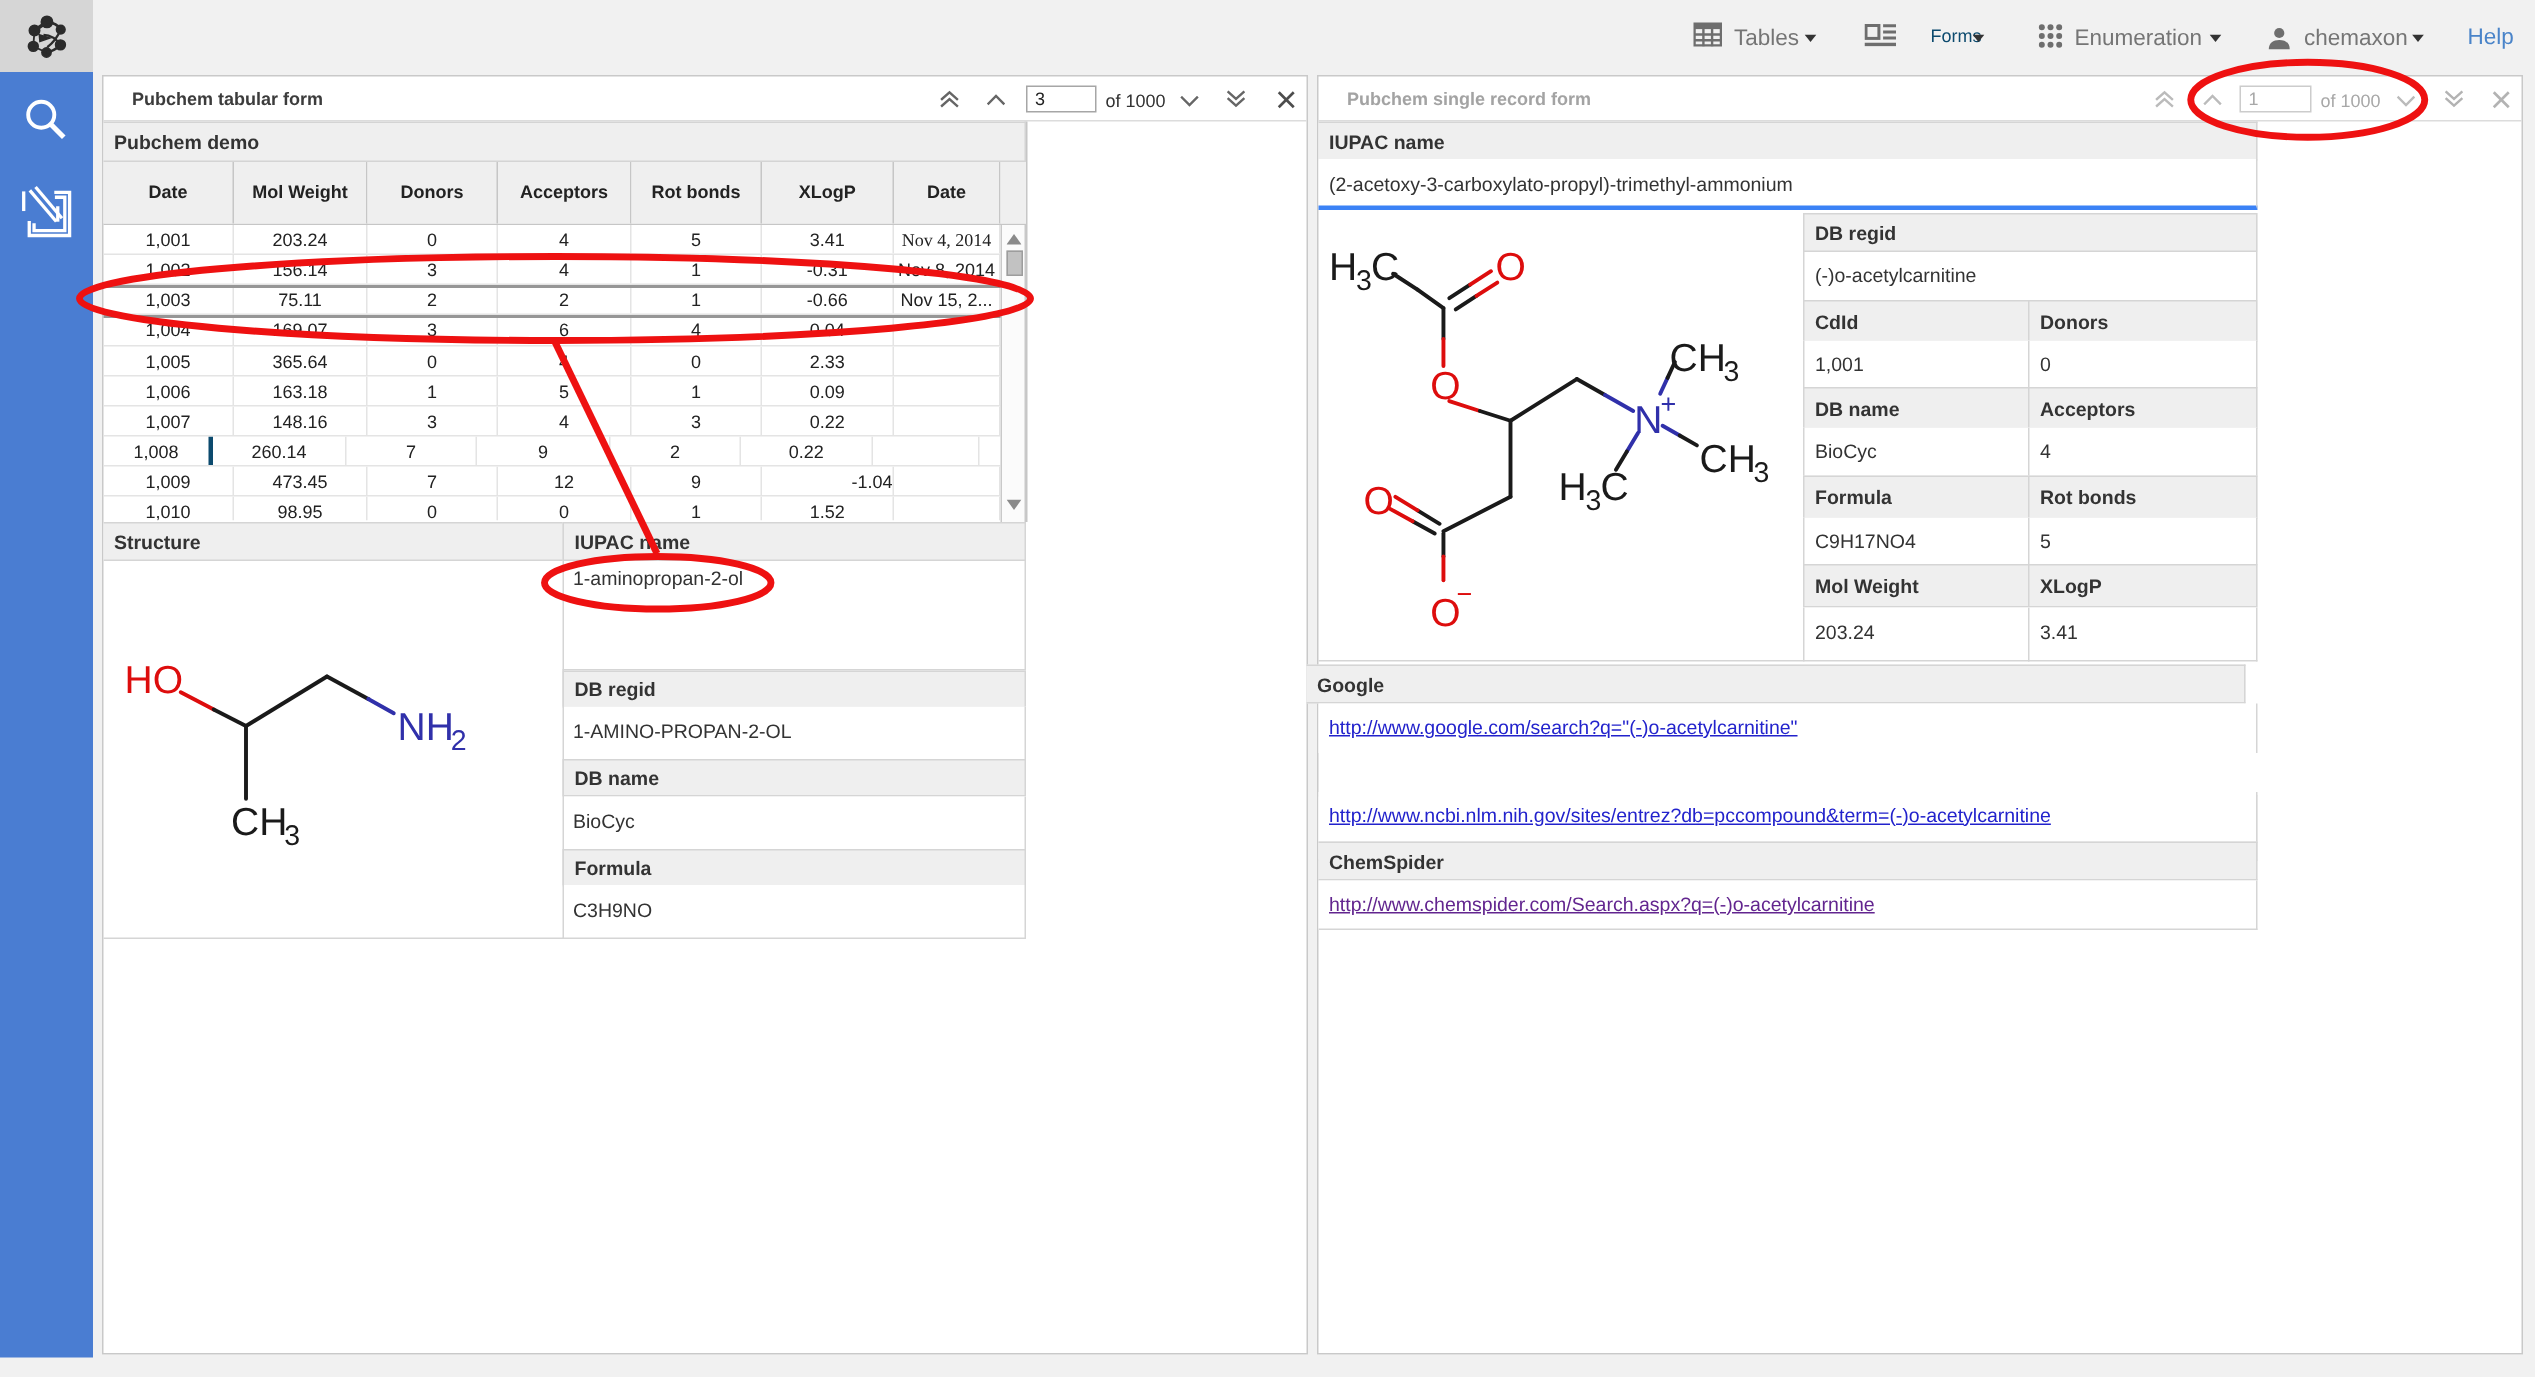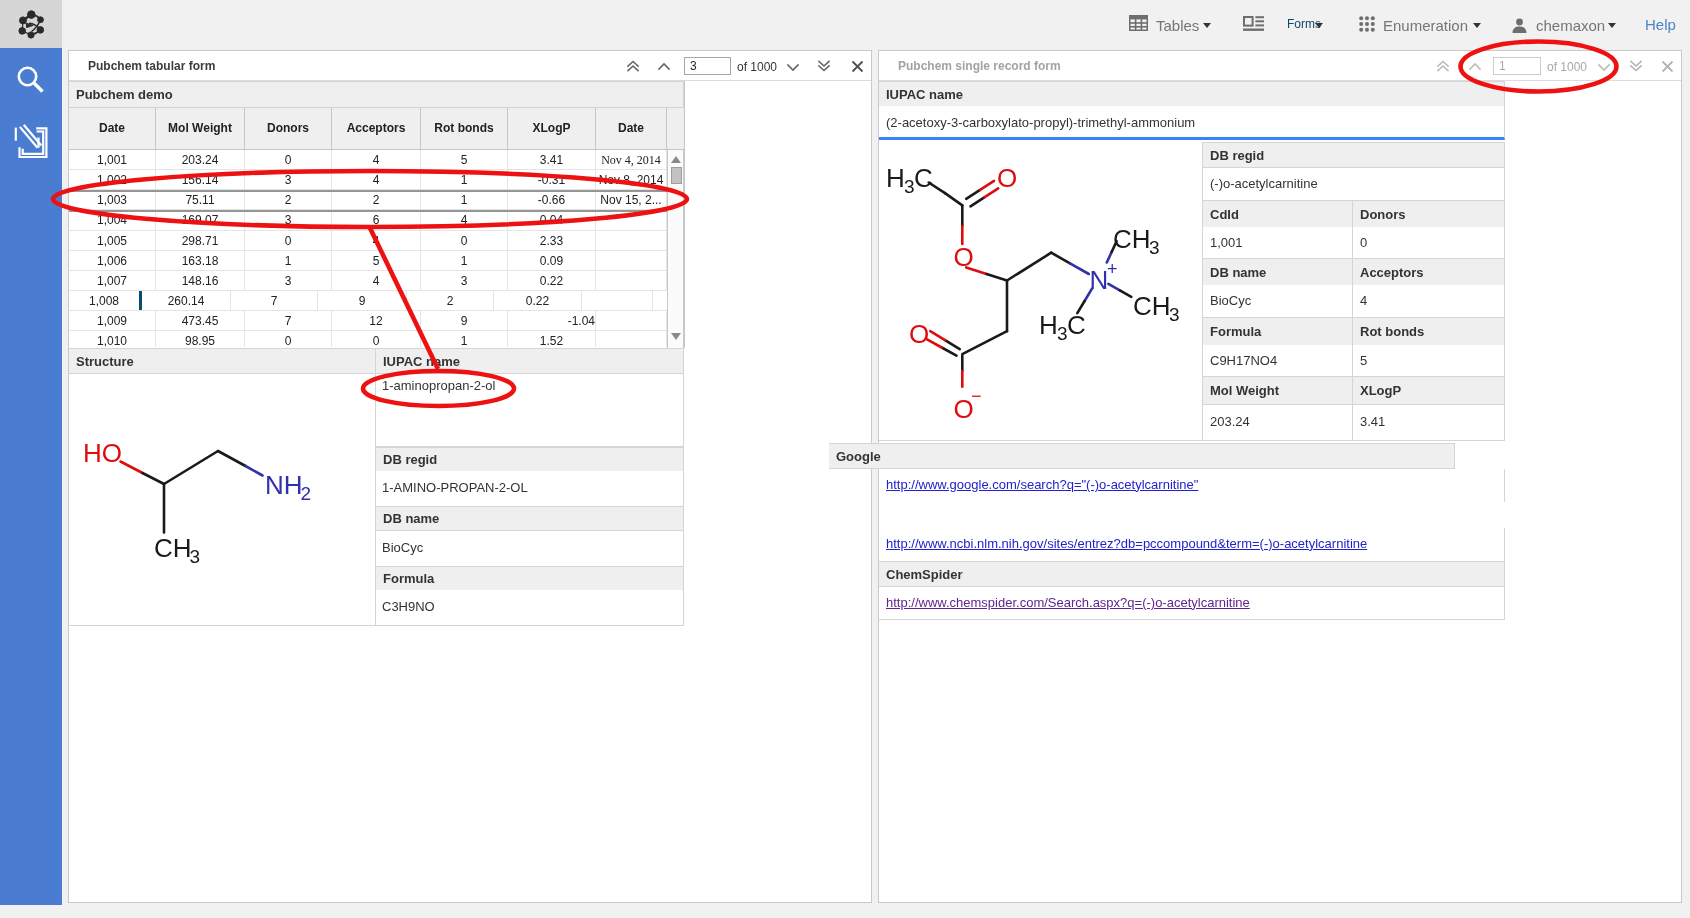--- a/index.html
+++ b/index.html
@@ -204,21 +204,21 @@
       <div class="dcell" style="width:87px;border-right:1px solid #e4e4e4;text-align:center;">1,004</div>
       <div class="dcell" style="width:89px;border-right:1px solid #e4e4e4;">169.07</div>
       <div class="dcell" style="width:87px;border-right:1px solid #e4e4e4;">3</div>
       <div class="dcell" style="width:89px;border-right:1px solid #e4e4e4;">6</div>
       <div class="dcell" style="width:87px;border-right:1px solid #e4e4e4;">4</div>
       <div class="dcell" style="width:88px;border-right:1px solid #e4e4e4;">0.04</div>
       <div class="dcell" style="width:71px;border-right:1px solid #e4e4e4;"></div>
     </div>
     <div class="drow" style="left:69px;top:230.6px;width:598px;height:20.15px;line-height:20.15px;overflow:hidden;border-bottom:1px solid #e4e4e4;">
       <div class="dcell" style="width:87px;border-right:1px solid #e4e4e4;">1,005</div>
-      <div class="dcell" style="width:89px;border-right:1px solid #e4e4e4;">298.71</div>
+      <div class="dcell" style="width:89px;border-right:1px solid #e4e4e4;">365.64</div>
       <div class="dcell" style="width:87px;border-right:1px solid #e4e4e4;">0</div>
       <div class="dcell" style="width:89px;border-right:1px solid #e4e4e4;">4</div>
       <div class="dcell" style="width:87px;border-right:1px solid #e4e4e4;">0</div>
       <div class="dcell" style="width:88px;border-right:1px solid #e4e4e4;">2.33</div>
       <div class="dcell" style="width:71px;border-right:1px solid #e4e4e4;"></div>
     </div>
     <div class="drow" style="left:69px;top:250.75px;width:598px;height:20.15px;line-height:20.15px;overflow:hidden;border-bottom:1px solid #e4e4e4;">
       <div class="dcell" style="width:87px;border-right:1px solid #e4e4e4;">1,006</div>
       <div class="dcell" style="width:89px;border-right:1px solid #e4e4e4;">163.18</div>
       <div class="dcell" style="width:87px;border-right:1px solid #e4e4e4;">1</div>
@@ -358,21 +358,21 @@
 <div class="fhdr" style="left:1352px;top:316.5px;width:153px;height:29px;line-height:28px;">Rot bonds</div>
 <div class="fval" style="left:1202px;top:344.5px;width:151px;height:32.5px;line-height:31px;border-left:1px solid #d5d5d5;">C9H17NO4</div>
 <div class="fval" style="left:1352px;top:344.5px;width:153px;height:32.5px;line-height:31px;border-left:1px solid #d5d5d5;border-right:1px solid #d5d5d5;">5</div>
 <div class="fhdr" style="left:1202px;top:376px;width:151px;height:29px;line-height:28px;">Mol Weight</div>
 <div class="fhdr" style="left:1352px;top:376px;width:153px;height:29px;line-height:28px;">XLogP</div>
 <div class="fval" style="left:1202px;top:404.5px;width:151px;height:36px;line-height:34px;border-left:1px solid #d5d5d5;border-bottom:1px solid #d5d5d5;">203.24</div>
 <div class="fval" style="left:1352px;top:404.5px;width:153px;height:36px;line-height:34px;border-left:1px solid #d5d5d5;border-right:1px solid #d5d5d5;border-bottom:1px solid #d5d5d5;">3.41</div>
 
 <div class="abs" style="left:879px;top:439.5px;width:323px;height:1px;background:#d5d5d5;"></div>
 
-<div class="fhdr" style="left:829px;top:442.8px;width:626px;height:26px;line-height:25px;border-left:none;">Google</div>
+<div class="fhdr" style="left:871px;top:442.8px;width:626px;height:26px;line-height:25px;border-left:none;">Google</div>
 <div class="fval link" style="left:879px;top:468.8px;width:626px;height:33px;line-height:31px;border-right:1px solid #d5d5d5;color:#2222cc;">http://www.google.com/search?q="(-)o-acetylcarnitine"</div>
 <div class="fhdr" style="left:879px;top:501.8px;width:626px;height:44px;line-height:25px;border-left:none;margin-top:28px;">NCBI</div>
 <div class="fval link" style="left:879px;top:527.8px;width:626px;height:33px;line-height:31px;border-right:1px solid #d5d5d5;color:#2222cc;">http://www.ncbi.nlm.nih.gov/sites/entrez?db=pccompound&amp;term=(-)o-acetylcarnitine</div>
 <div class="fhdr" style="left:879px;top:560.8px;width:626px;height:26px;line-height:25px;border-left:none;">ChemSpider</div>
 <div class="fval link" style="left:879px;top:586.8px;width:626px;height:33px;line-height:31px;border-right:1px solid #d5d5d5;border-bottom:1px solid #d5d5d5;color:#62258f;">http://www.chemspider.com/Search.aspx?q=(-)o-acetylcarnitine</div>
 
 <svg class="abs" style="left:879px;top:140px;" width="322" height="299" viewBox="0 0 322 299">
 <g stroke-width="2.6" fill="none" stroke-linecap="round">
 <path d="M49.7 42.5 L66 53.1" stroke="#1a1a1a"></path>
 <path d="M66 53.1 L83.3 65.4" stroke="#1a1a1a"></path>

